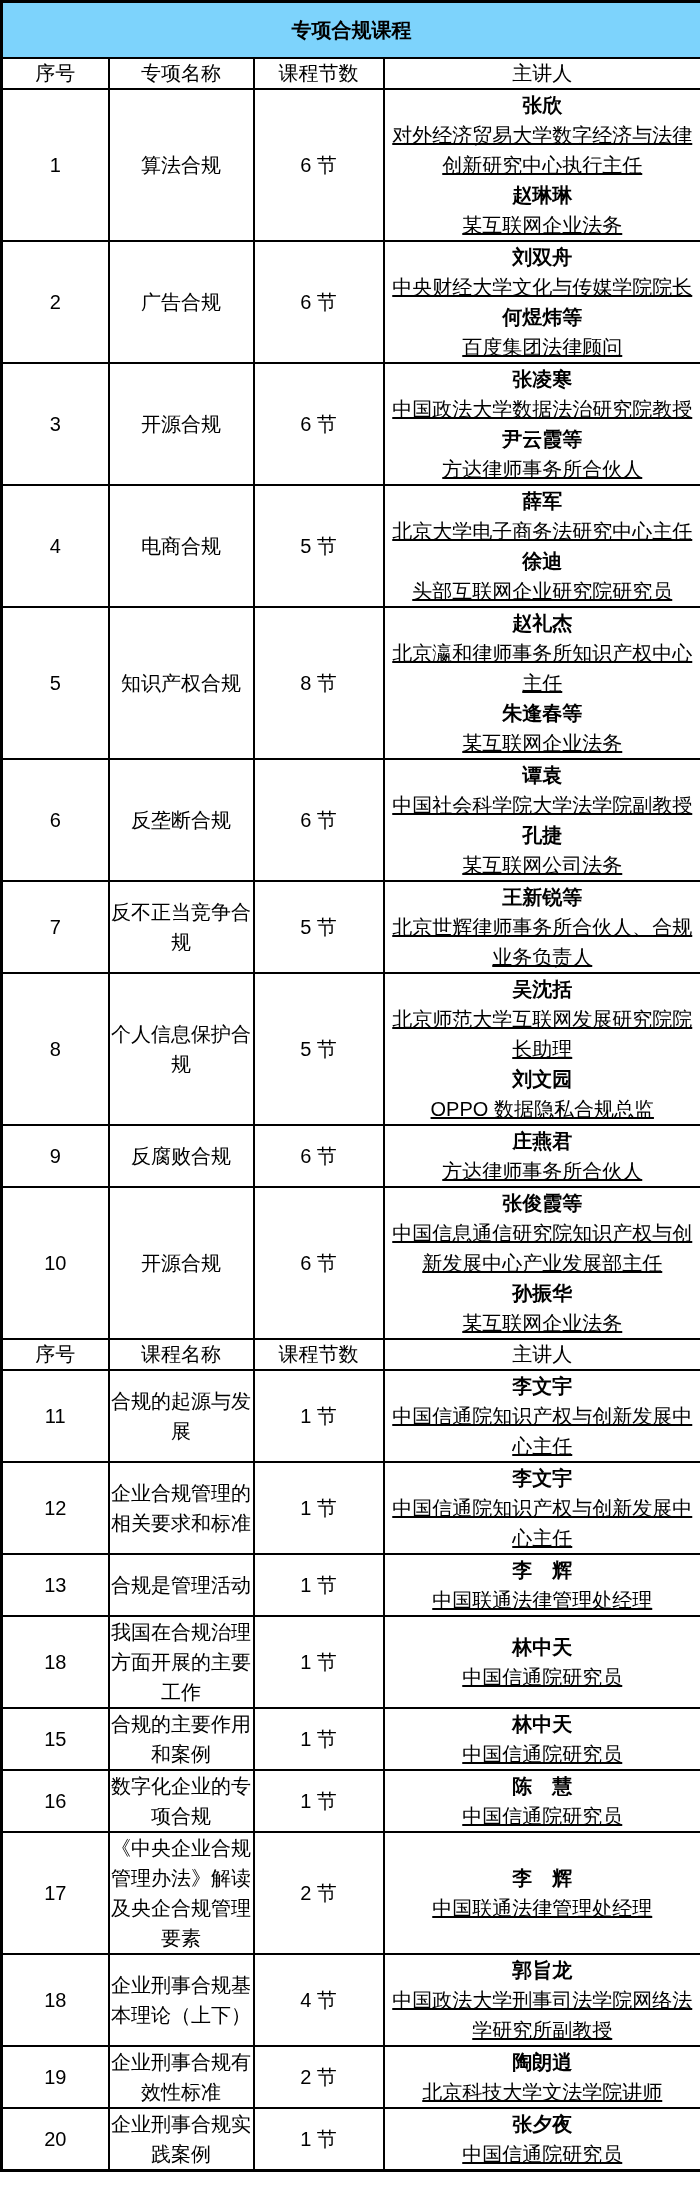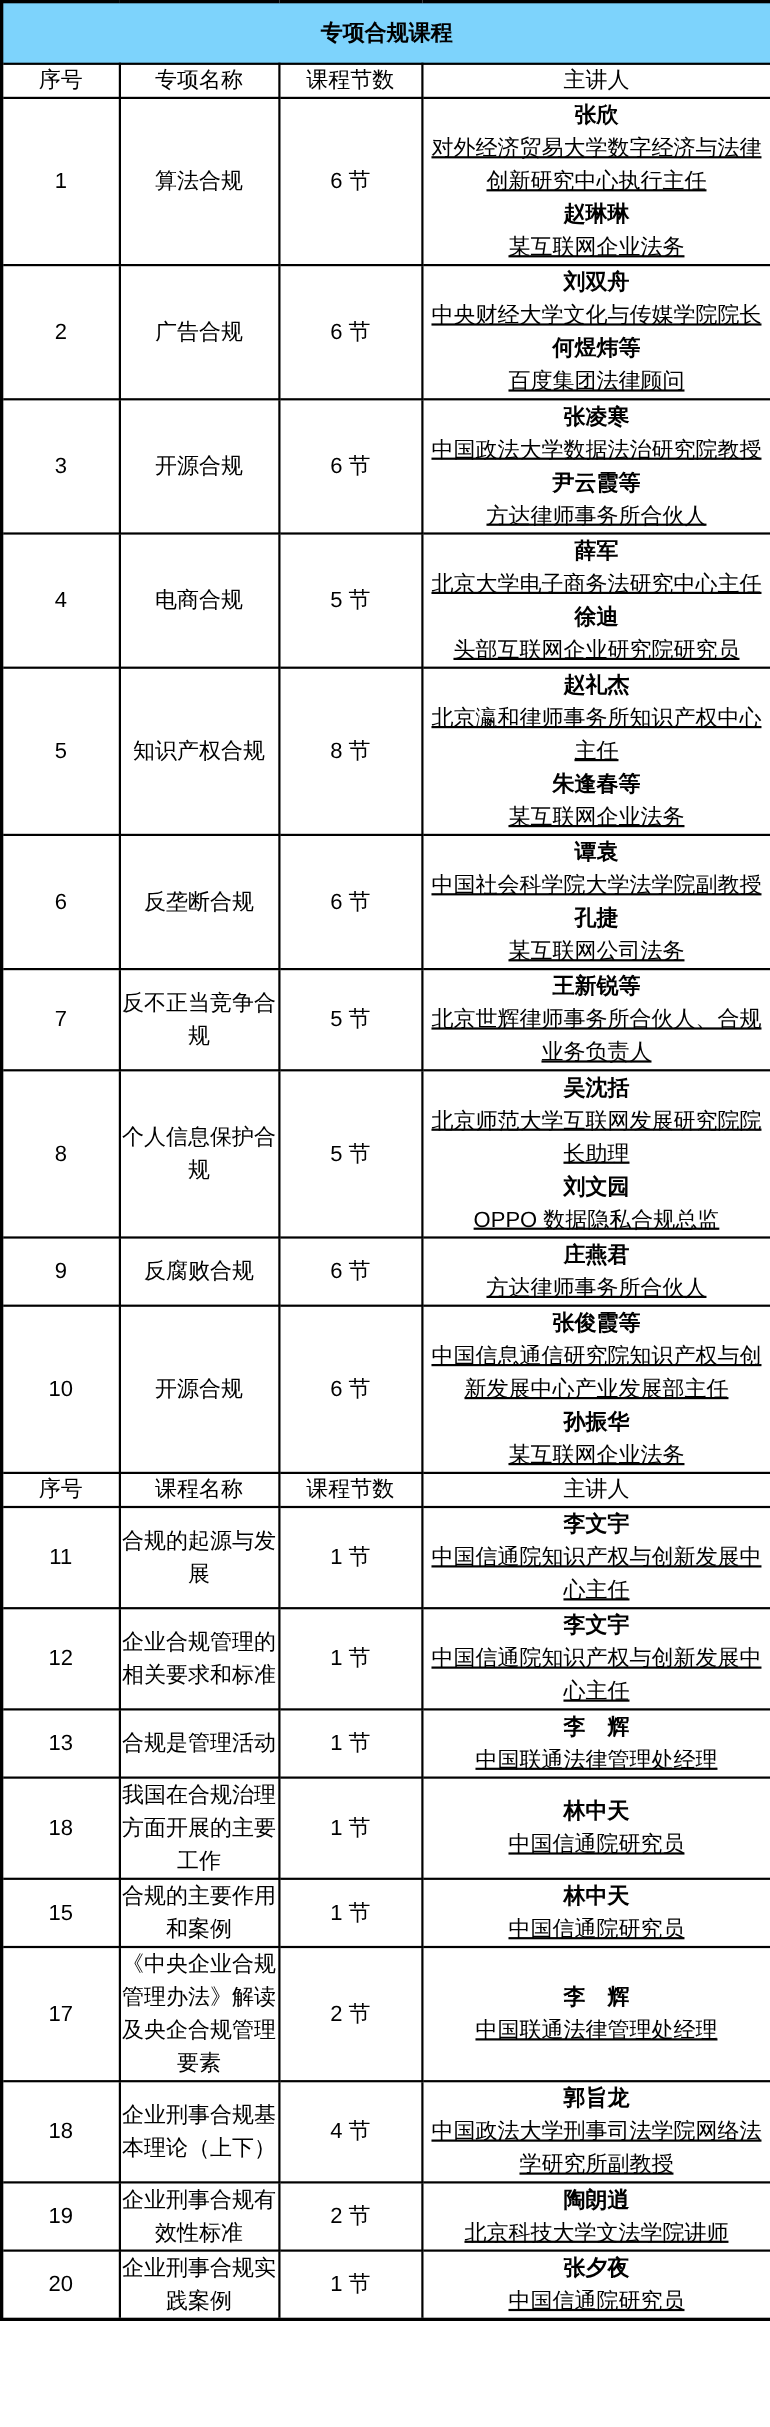--- a/index.html
+++ b/index.html
@@ -231,20 +231,29 @@
         <tr class="data-row">
           <td class="col-no">15</td>
           <td class="col-name">合规的主要作用和案例</td>
           <td class="col-sessions">1 节</td>
           <td class="col-speakers">
             <div class="spk-name">林中天</div>
             <div class="spk-title">中国信通院研究员</div>
           </td>
         </tr>
         <tr class="data-row">
+          <td class="col-no">16</td>
+          <td class="col-name">数字化企业的专项合规</td>
+          <td class="col-sessions">1 节</td>
+          <td class="col-speakers">
+            <div class="spk-name">陈　慧</div>
+            <div class="spk-title">中国信通院研究员</div>
+          </td>
+        </tr>
+        <tr class="data-row">
           <td class="col-no">17</td>
           <td class="col-name">《中央企业合规管理办法》解读及央企合规管理要素</td>
           <td class="col-sessions">2 节</td>
           <td class="col-speakers">
             <div class="spk-name">李　辉</div>
             <div class="spk-title">中国联通法律管理处经理</div>
           </td>
         </tr>
         <tr class="data-row">
           <td class="col-no">18</td>

